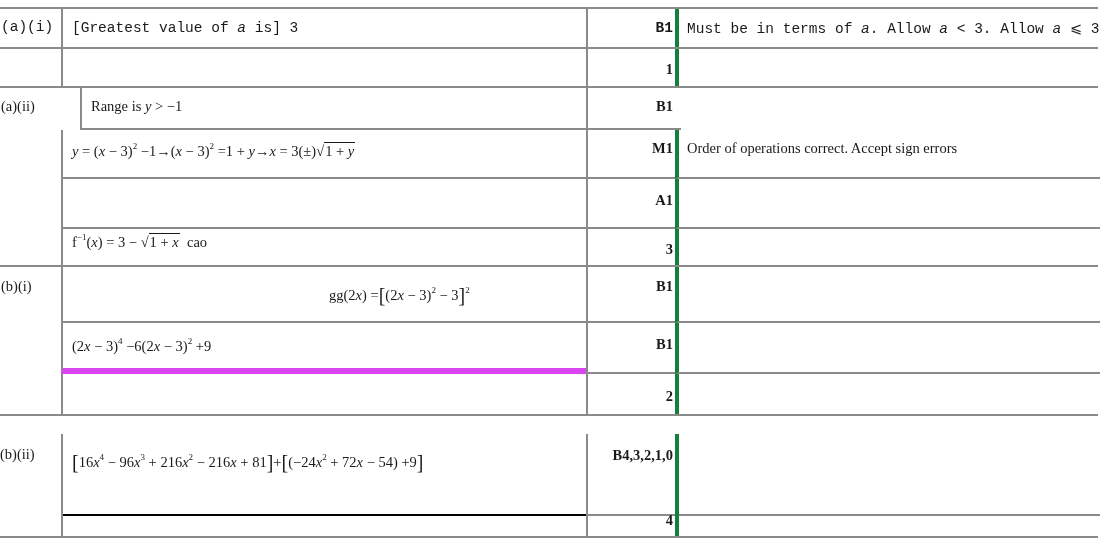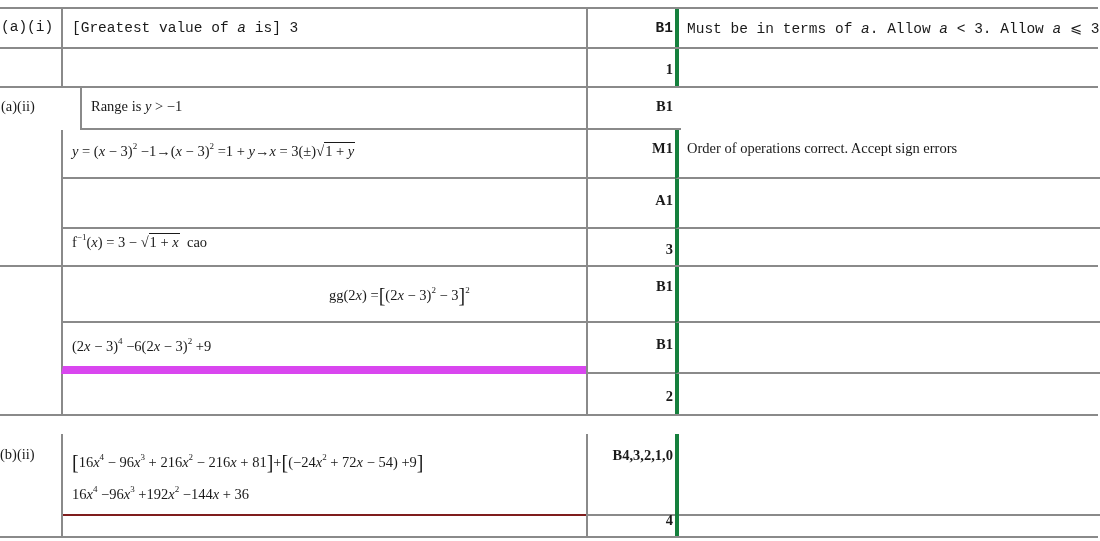--- a/index.html
+++ b/index.html
@@ -123,34 +123,37 @@
   <div class="row" style="top:222px; height:38px;">
     <div class="cell c-part"></div>
     <div class="cell c-work"></div>
     <div class="cell c-mark">
       <span class="txt" style="top:12px; right:8px;">3</span>
     </div>
     <div class="cell c-guid"></div>
   </div>
 
   <div class="row" style="top:260px; height:56px; border-bottom:none;">
+    <div class="cell c-part">
+      <span class="part-label" style="top:11px;">(b)(i)</span>
+    </div>
     <div class="cell c-work" style="border-bottom:2px solid #8a8a8a;text-align:center;">
       <span class="txt math" style="top:17px;">
         gg(2<span class="it">x</span>) =<span class="big">[</span>(2<span class="it">x</span> − 3)<sup>2</sup> − 3<span class="big">]</span><sup>2</sup>
       </span>
     </div>
     <div class="cell c-mark" style="border-bottom:2px solid #8a8a8a;">
       <span class="txt" style="top:11px; right:8px;">B1</span>
     </div>
     <div class="cell c-guid" style="border-bottom:2px solid #8a8a8a;"></div>
   </div>
 
   <div class="row" style="top:316px; height:51px; border-bottom:none;">
     <div class="cell c-part"></div>
-    <div class="cell c-work" style="border-bottom:8px solid #d946ef;">
+    <div class="cell c-work" style="border-bottom:6px solid #d946ef;">
       <span class="txt math" style="top:15px;">
         (2<span class="it">x</span> − 3)<sup>4</sup> −6(2<span class="it">x</span> − 3)<sup>2</sup> +9
       </span>
     </div>
     <div class="cell c-mark" style="border-bottom:2px solid #8a8a8a;">
       <span class="txt" style="top:13px; right:8px;">B1</span>
     </div>
     <div class="cell c-guid" style="border-bottom:2px solid #8a8a8a;"></div>
   </div>
 
@@ -160,26 +163,23 @@
     <div class="cell c-mark">
       <span class="txt" style="top:14px; right:8px;">2</span>
     </div>
     <div class="cell c-guid"></div>
   </div>
 
   <div class="row" style="top:427px; height:82px; border-bottom:none;">
     <div class="cell c-part">
       <span class="part-label" style="top:12px; left:0;">(b)(ii)</span>
     </div>
-    <div class="cell c-work" style="border-bottom:2px solid #7f1d1d;">
+    <div class="cell c-work" style="border-bottom:2px solid #000000;">
       <span class="txt math" style="top:17px;">
         <span class="big">[</span>16<span class="it">x</span><sup>4</sup> − 96<span class="it">x</span><sup>3</sup> + 216<span class="it">x</span><sup>2</sup> − 216<span class="it">x</span> + 81<span class="big">]</span>+<span class="big">[</span>(−24<span class="it">x</span><sup>2</sup> + 72<span class="it">x</span> − 54) +9<span class="big">]</span>
-      </span>
-      <span class="txt math" style="top:52px;">
-        16<span class="it">x</span><sup>4</sup> −96<span class="it">x</span><sup>3</sup> +192<span class="it">x</span><sup>2</sup> −144<span class="it">x</span> + 36
       </span>
     </div>
     <div class="cell c-mark" style="border-bottom:2px solid #8a8a8a;">
       <span class="txt" style="top:13px; right:8px;">B4,3,2,1,0</span>
     </div>
     <div class="cell c-guid" style="border-bottom:2px solid #8a8a8a;"></div>
   </div>
 
   <div class="row" style="top:491px; height:40px;">
     <div class="cell c-part"></div>

